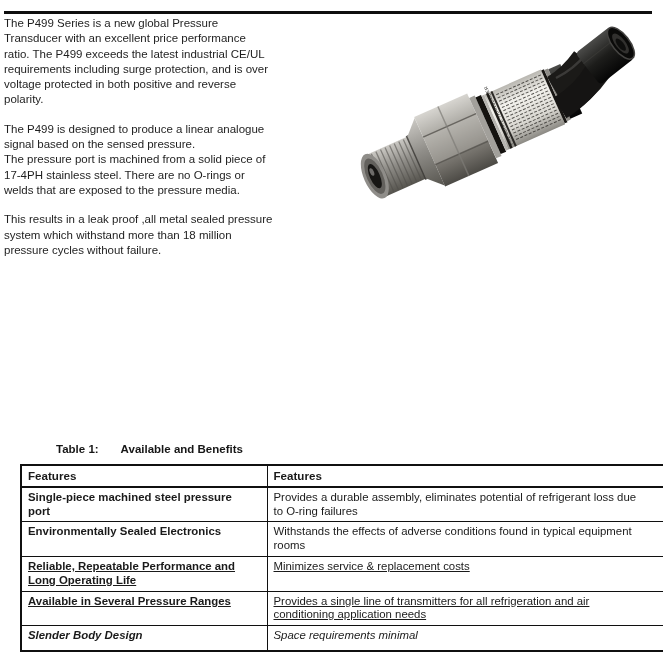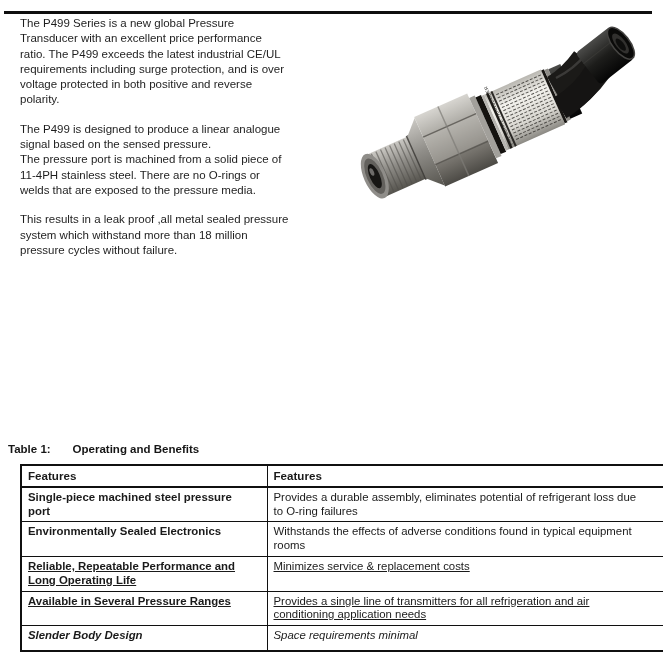--- a/index.html
+++ b/index.html
@@ -4,32 +4,32 @@
 <style>
   html,body { margin:0; padding:0; background:#fff; }
   .page {
     position:relative; width:663px; height:655px; background:#ffffff;
     font-family:"Liberation Sans", sans-serif; color:#1c1c1c; overflow:hidden;
   }
   .top-rule {
     position:absolute; left:4px; top:11px; width:648px; height:3px; background:#0e0e0e;
   }
   .intro {
-    position:absolute; left:20px; top:16px; width:346px;
+    position:absolute; left:4px; top:16px; width:346px;
     font-size:11.5px; line-height:15.3px; color:#1e1e1e;
   }
   .intro p { margin:0 0 14px 0; white-space:pre-line; }
   .photo {
     position:absolute; left:346px; top:20px; width:312px; height:208px; margin:0;
   }
   .caption {
     position:absolute; left:8px; top:443px;
     font-size:11.5px; font-weight:bold; color:#161616;
   }
-  .caption .cap-label { margin-right:22px; }
+  .caption .cap-label { margin-right:22px;margin-left:48px; }
   table.fb {
     position:absolute; left:20px; top:464px; width:646px;
     border-collapse:collapse; table-layout:fixed;
     font-size:11.4px; color:#1a1a1a;
     border:2px solid #101010;
   }
   table.fb col.c1 { width:246px; }
   table.fb col.c2 { width:400px; }
   table.fb th, table.fb td {
     border:1px solid #101010;
@@ -57,21 +57,21 @@
   <div class="intro">
     <p>The P499 Series is a new global Pressure
 Transducer with an excellent price performance
 ratio. The P499 exceeds the latest industrial CE/UL
 requirements including surge protection, and is over
 voltage protected in both positive and reverse
 polarity.</p>
     <p>The P499 is designed to produce a linear analogue
 signal based on the sensed pressure.
 The pressure port is machined from a solid piece of
-11-4PH stainless steel. There are no O-rings or
+17-4PH stainless steel. There are no O-rings or
 welds that are exposed to the pressure media.</p>
     <p>This results in a leak proof ,all metal sealed pressure
 system which withstand more than 18 million
 pressure cycles without failure.</p>
   </div>
 
   <figure class="photo">
     <svg viewBox="0 0 312 208" width="312" height="208">
       <defs>
         <linearGradient id="gTube" x1="0" y1="0" x2="0" y2="1">
@@ -139,21 +139,21 @@
         <path d="M-18 -7H26" stroke="#3c3b38" stroke-width="1" opacity="0.8"></path>
         <ellipse cx="24" cy="0" rx="8.5" ry="19" fill="#0a0a09"></ellipse>
         <ellipse cx="24" cy="0" rx="8.5" ry="19" fill="none" stroke="#454442" stroke-width="1.5"></ellipse>
         <ellipse cx="23.5" cy="0" rx="5" ry="12" fill="#31302e"></ellipse>
         <ellipse cx="23" cy="1" rx="3" ry="7.5" fill="#0e0e0d"></ellipse>
       </g>
     </svg>
   </figure>
 
   <div class="caption">
-    <span class="cap-label">Table 1:</span><span>Operating and Benefits</span>
+    <span class="cap-label">Table 1:</span><span>Available and Benefits</span>
   </div>
 
   <table class="fb">
     <colgroup>
         <col class="c1">
         <col class="c2">
       </colgroup>
     <thead>
       <tr class="hdr">
         <th>Features</th>

